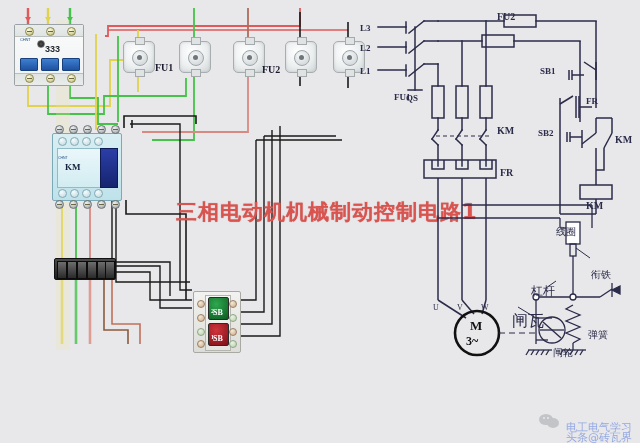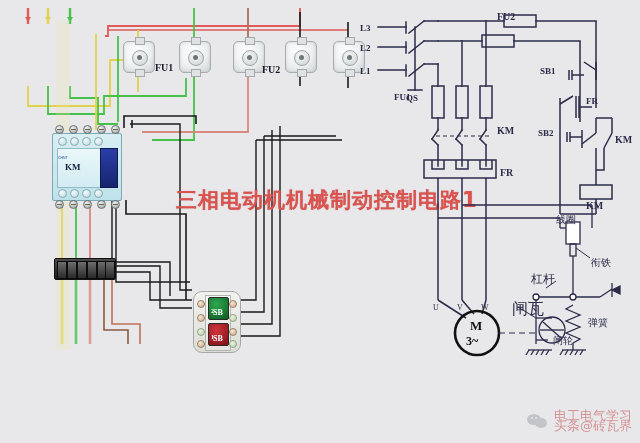--- a/index.html
+++ b/index.html
@@ -62,21 +62,21 @@
       background:radial-gradient(circle at 35% 30%,#f5fbfc,#bcd7de);border:1px solid #84aab3;}
 
   
   .tstrip{left:54px;top:258px;width:60px;height:20px;
       background:linear-gradient(#4a4a4a,#1d1d1d);border:1px solid #111;border-radius:2px;}
   .tstrip .c{position:absolute;top:2px;width:8px;height:16px;
       background:linear-gradient(#6d6d6d,#2a2a2a);border:1px solid #0c0c0c;}
 
   
   .btnbox{left:193px;top:291px;width:46px;height:60px;
-      background:linear-gradient(#f2f2f0,#dcdcd8);border:1px solid #a9a9a4;border-radius:9px;}
+      background:linear-gradient(#f2f2f0,#dcdcd8);border:1px solid #a9a9a4;border-radius:2px;}
   .btnbox .plate{position:absolute;left:11px;top:3px;width:24px;height:54px;
       background:linear-gradient(#f7f7f5,#e3e3df);border:1px solid #b5b5b0;}
   .pb{position:absolute;left:14px;width:19px;height:21px;border-radius:2px;border:1px solid #2b2b2b;}
   .pb.green{top:5px;background:radial-gradient(circle at 38% 30%,#2fa84f,#0c5a22);}
   .pb.red{top:31px;background:radial-gradient(circle at 38% 30%,#d0343c,#7d0f16);}
   .pb span{position:absolute;left:2px;top:5px;font:bold 8px "Liberation Serif",serif;color:#fff;}
   .pb span sub{font-size:6px;}
   .lug2{position:absolute;width:6px;height:6px;border-radius:50%;
       background:radial-gradient(circle at 35% 30%,#f6e9d8,#caa98a);border:1px solid #9c8063;}
   .lug3{position:absolute;width:6px;height:6px;border-radius:50%;
@@ -86,26 +86,26 @@
   .title{position:absolute;left:176px;top:186px;
       font:bold 21px "DejaVu Sans",sans-serif;color:#d9534f;
       letter-spacing:1px;
       text-shadow:0 0 1px rgba(180,40,40,.55);}
 
   
   .wm{position:absolute;right:8px;bottom:6px;height:34px;display:flex;align-items:center;gap:5px;
       opacity:.42;}
   .wm .logo{width:22px;height:18px;position:relative;}
   .wm .logo i{position:absolute;border-radius:50%;background:#8e9499;display:block;}
-  .wm .wtxt{position:relative;font-size:13px;color:#b91c1c;line-height:13px;font-family:"DejaVu Sans",sans-serif;}
+  .wm .wtxt{position:relative;font-size:11px;color:#1d4ed8;line-height:13px;font-family:"DejaVu Sans",sans-serif;}
   .wm .wtxt .a{position:absolute;left:0;top:-5px;white-space:nowrap;}
   .wm .wtxt .b{position:absolute;left:0;top:5px;white-space:nowrap;}
   .wm .wtxt .sp{visibility:hidden;}
 
-  .cnlbl{font-family:"DejaVu Sans",sans-serif;}
+  .cnlbl{font-family:"DejaVu Sans",sans-serif;margin-top:12px;}
 </style>
 </head>
 <body>
 
 <div id="stage">
 
   <svg width="640" height="443">
 
     <path d="M28 8 L28 24" stroke="#e05a5a" stroke-width="2.4" fill="none"></path>
     <path d="M48 8 L48 24" stroke="#e0d24a" stroke-width="2.4" fill="none"></path>
@@ -159,20 +159,36 @@
     <path d="M239 324 L272 324 L272 226 L272 130" stroke="#1a1a1a" stroke-width="1.4" fill="none"></path>
     <path d="M239 336 L280 336 L280 220 L280 126" stroke="#1a1a1a" stroke-width="1.4" fill="none"></path>
     <path d="M256 140 L342 140" stroke="#1a1a1a" stroke-width="1.4" fill="none"></path>
     <path d="M264 136 L336 136" stroke="#1a1a1a" stroke-width="1.4" fill="none"></path>
 
     <g opacity=".25">
       <rect x="56" y="20" width="14" height="330" fill="#e7e3a8"></rect>
     </g>
   </svg>
 
+  <div class="comp mcb">
+    <div class="topbar"></div>
+    <div class="botbar"></div>
+    <div class="brand">CHNT</div>
+    <div class="dial"></div>
+    <div class="amp">333</div>
+    <div class="tog" style="left:5px"></div>
+    <div class="tog" style="left:26px"></div>
+    <div class="tog" style="left:47px"></div>
+    <div class="scr" style="left:10px;top:2px"></div>
+    <div class="scr" style="left:31px;top:2px"></div>
+    <div class="scr" style="left:52px;top:2px"></div>
+    <div class="scr" style="left:10px;bottom:2px"></div>
+    <div class="scr" style="left:31px;bottom:2px"></div>
+    <div class="scr" style="left:52px;bottom:2px"></div>
+  </div>
 
   <div class="comp fuse" style="left:123px;top:41px">
     <div class="lug" style="top:-5px"></div>
     <div class="ring"></div>
     <div class="lug" style="bottom:-5px"></div>
   </div>
   <div class="comp fuse" style="left:179px;top:41px">
     <div class="lug" style="top:-5px"></div>
     <div class="ring"></div>
     <div class="lug" style="bottom:-5px"></div>

